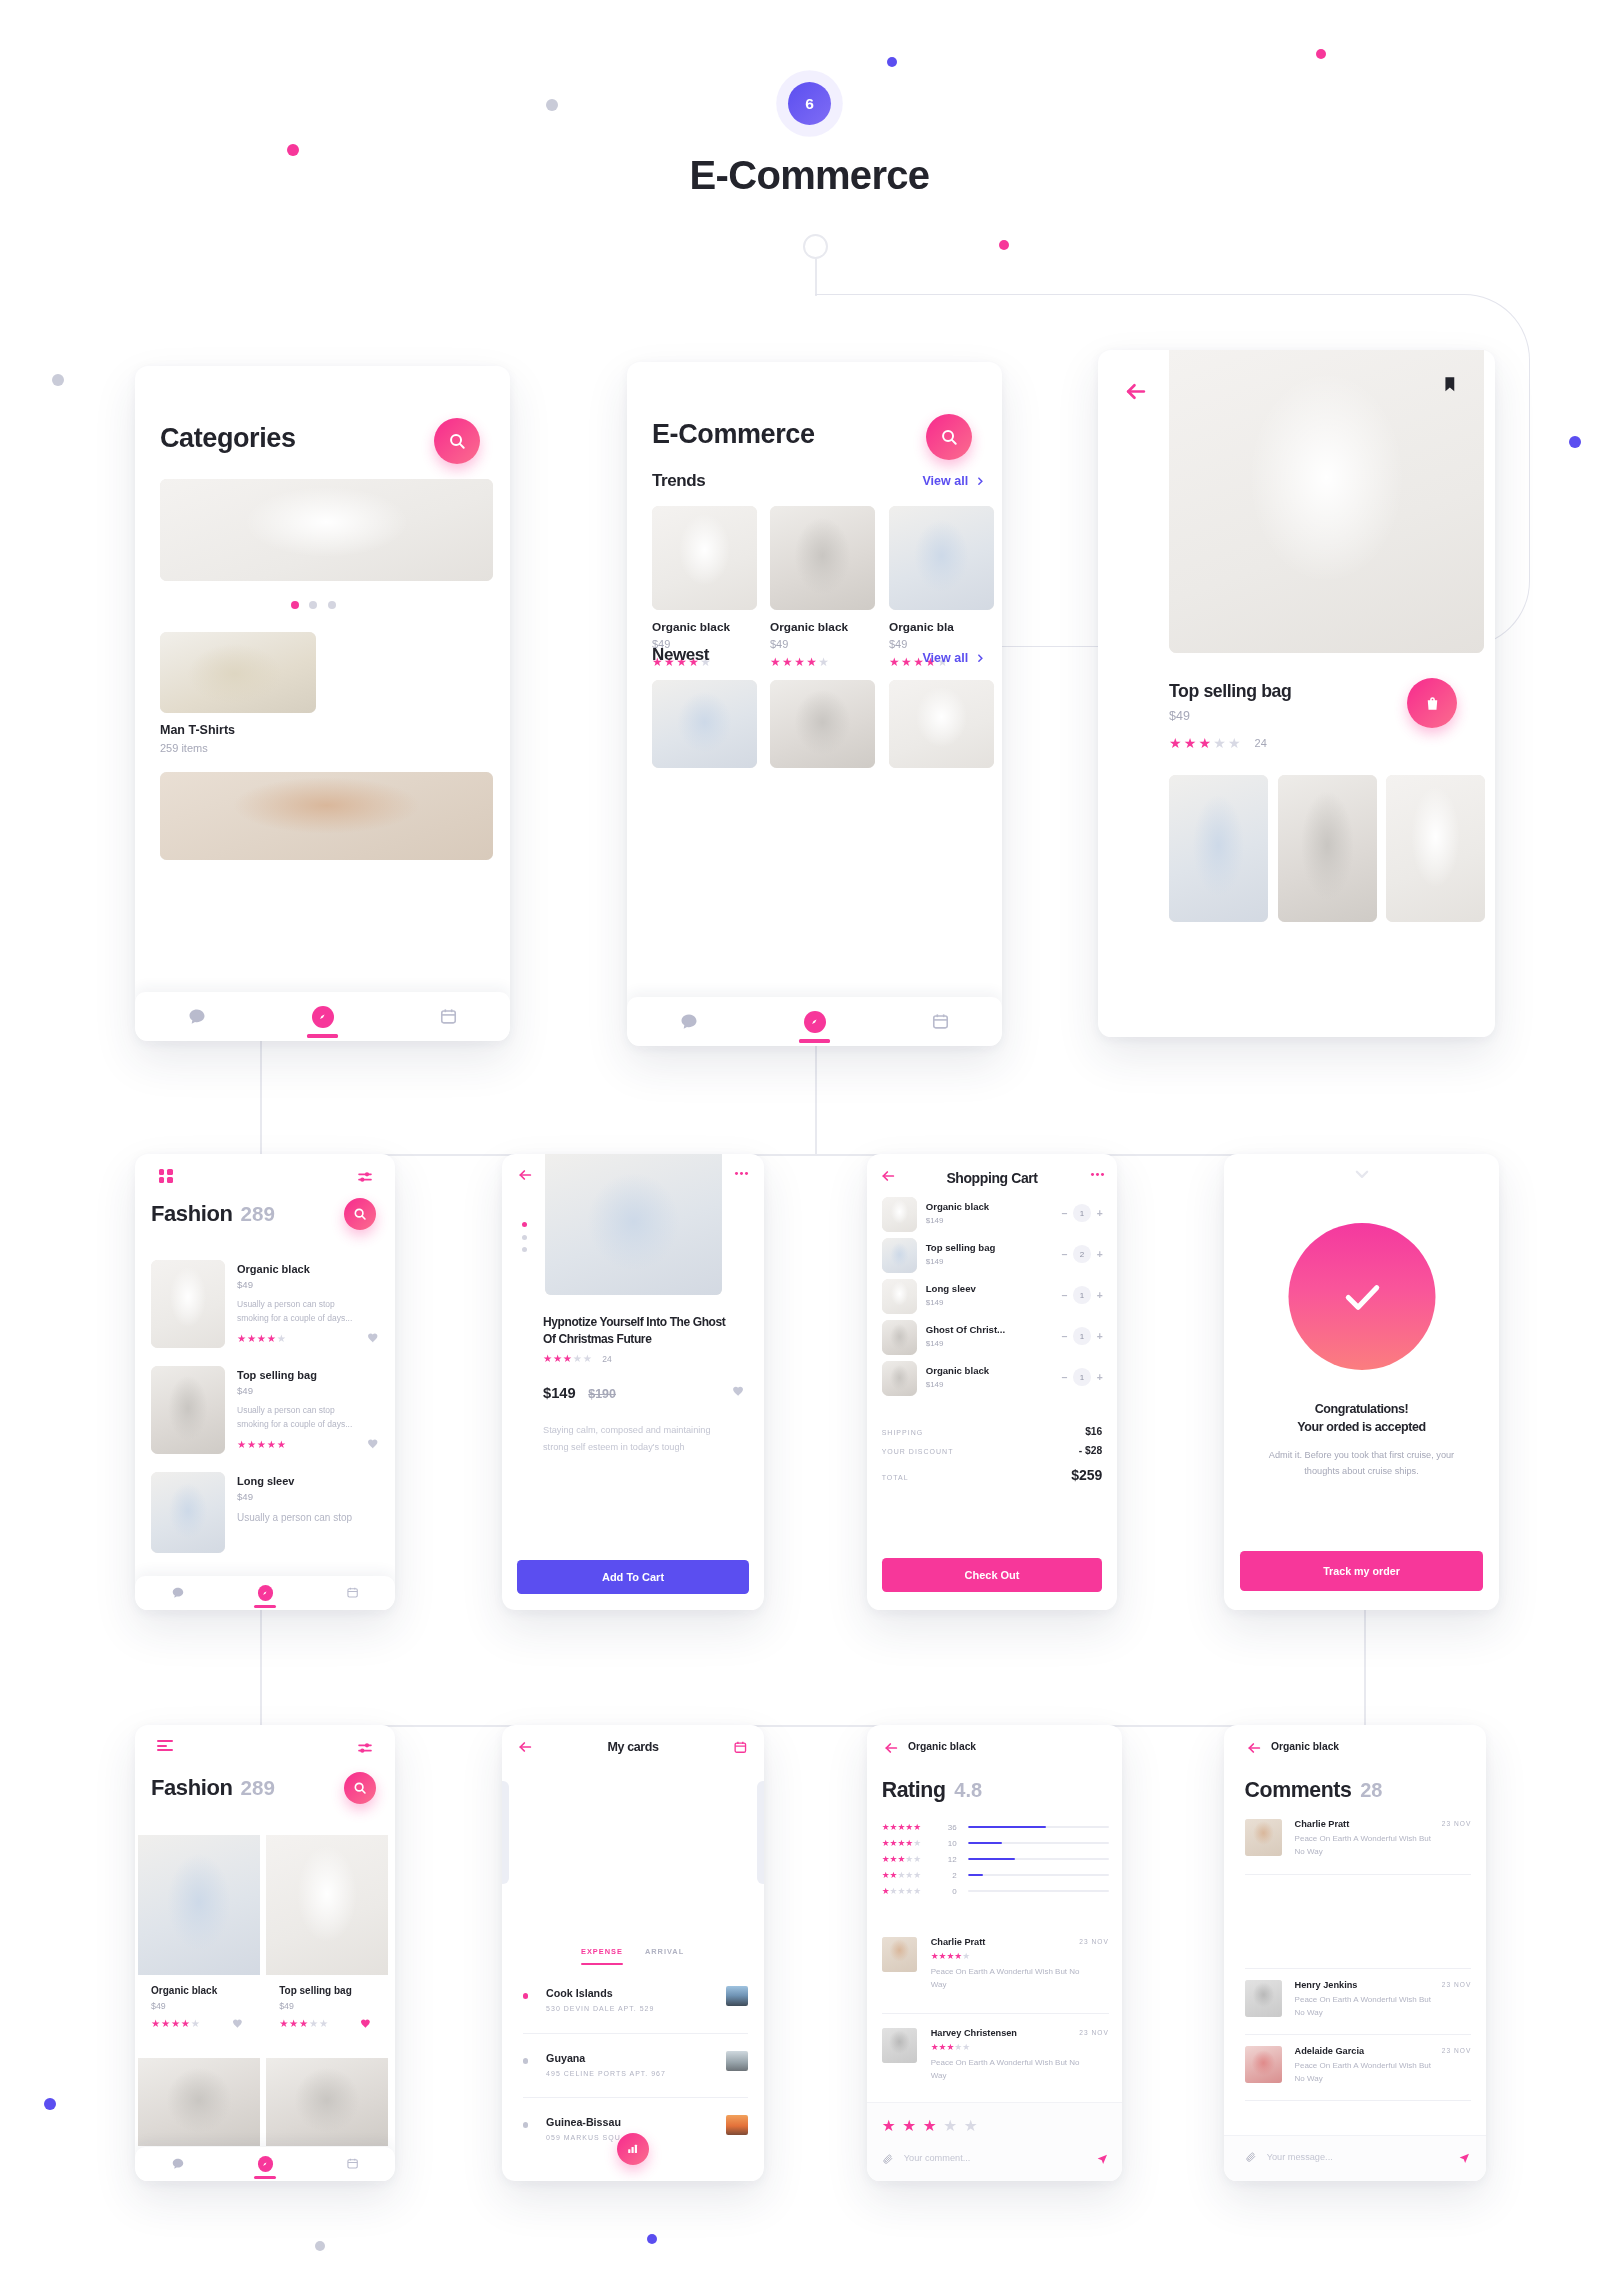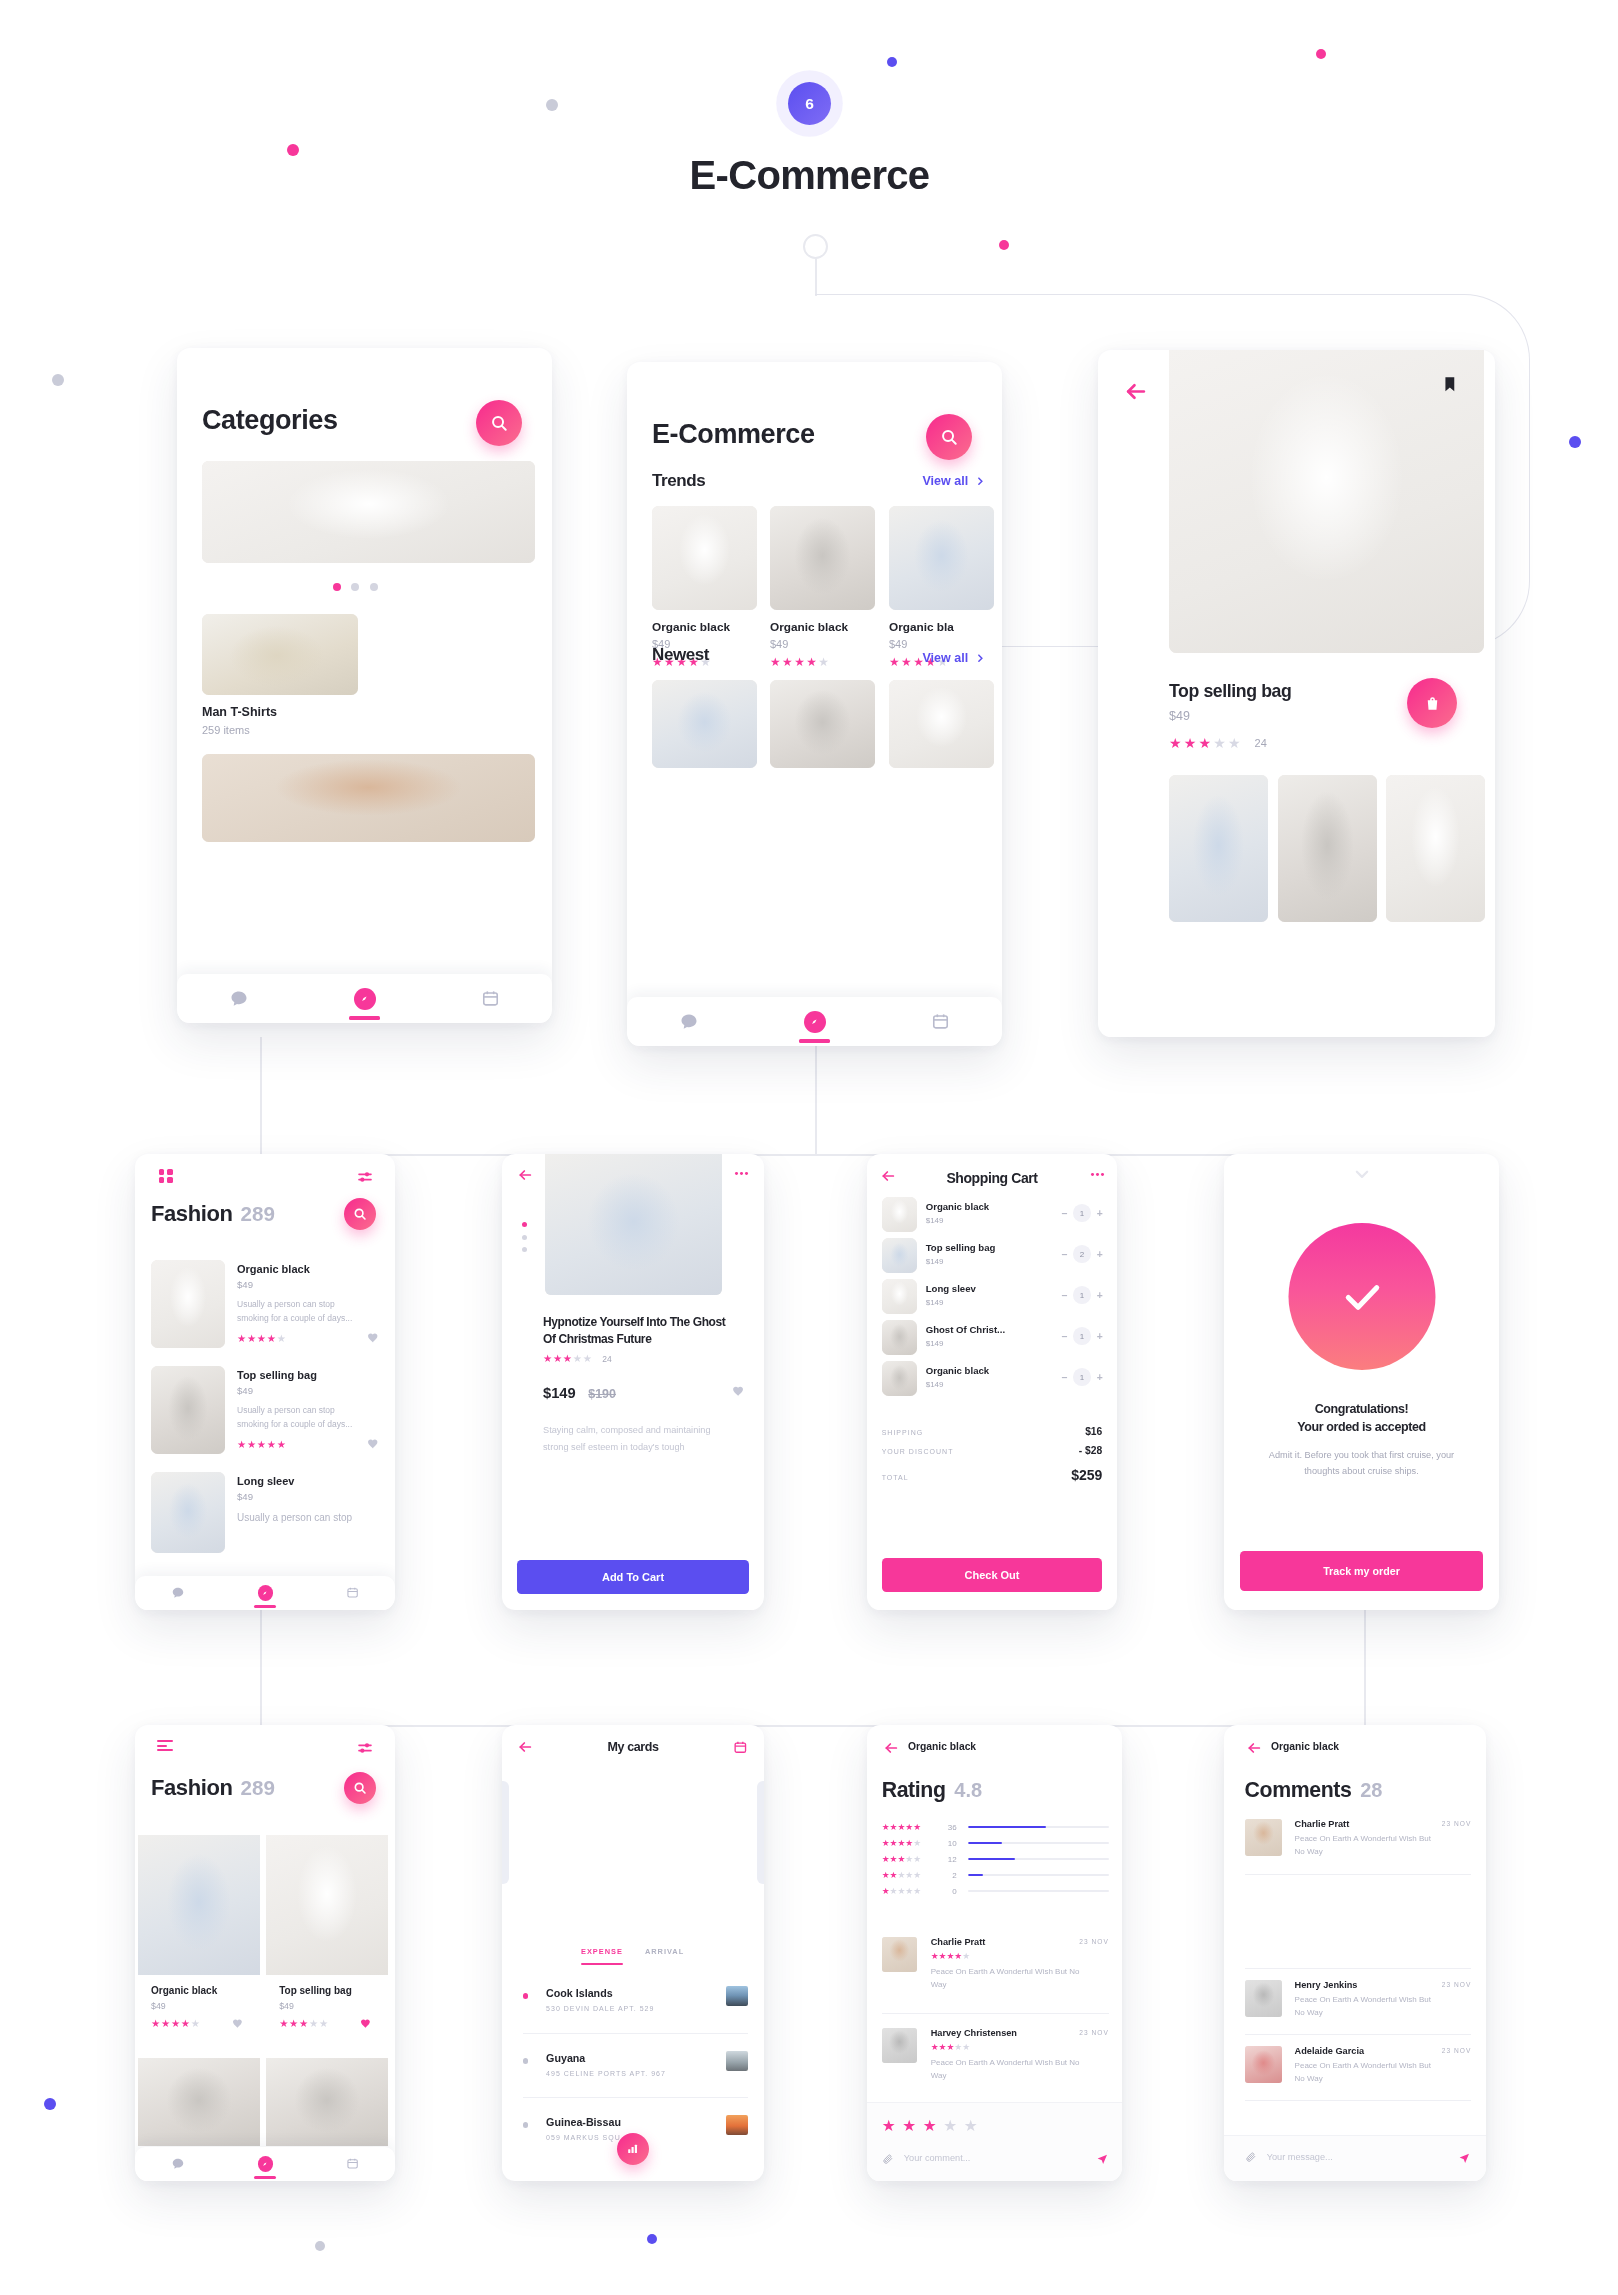--- a/index.html
+++ b/index.html
@@ -187,21 +187,21 @@
   <div class="curve" style="left:815px;top:294px;width:715px;height:353px;border-left:none;border-top-left-radius:0;border-bottom-left-radius:0;"></div>
 
   <div class="conn conn-v" style="left:260px;top:1037px;height:118px;"></div>
   <div class="conn conn-h" style="left:260px;top:1154px;width:1193px;"></div>
   <div class="conn conn-v" style="left:815px;top:1037px;height:118px;"></div>
 
   <div class="conn conn-v" style="left:1364px;top:1608px;height:118px;"></div>
   <div class="conn conn-h" style="left:260px;top:1725px;width:1104px;"></div>
   <div class="conn conn-v" style="left:260px;top:1608px;height:118px;"></div>
 
-  <div class="phone" style="left:135px;top:348px;width:375px;height:675px;margin-left:42px;">
+  <div class="phone" style="left:135px;top:366px;width:375px;height:675px;">
     <div class="scr">
       <div class="h1" style="position:absolute;left:25px;top:57px;font-size:27px;">Categories</div>
       <div class="fab" style="position:absolute;left:299px;top:52px;width:46px;height:46px;">
         <svg width="18.4" height="18.4" viewBox="0 0 24 24" fill="none" stroke="#fff" stroke-width="2.6" stroke-linecap="round">
             <circle cx="10.5" cy="10.5" r="6.5"></circle>
             <line x1="15.5" y1="15.5" x2="20.5" y2="20.5"></line>
           </svg>
       </div>
 
       <div class="ph white" style="position:absolute;left:25px;top:113px;width:333px;height:102px;"></div>

